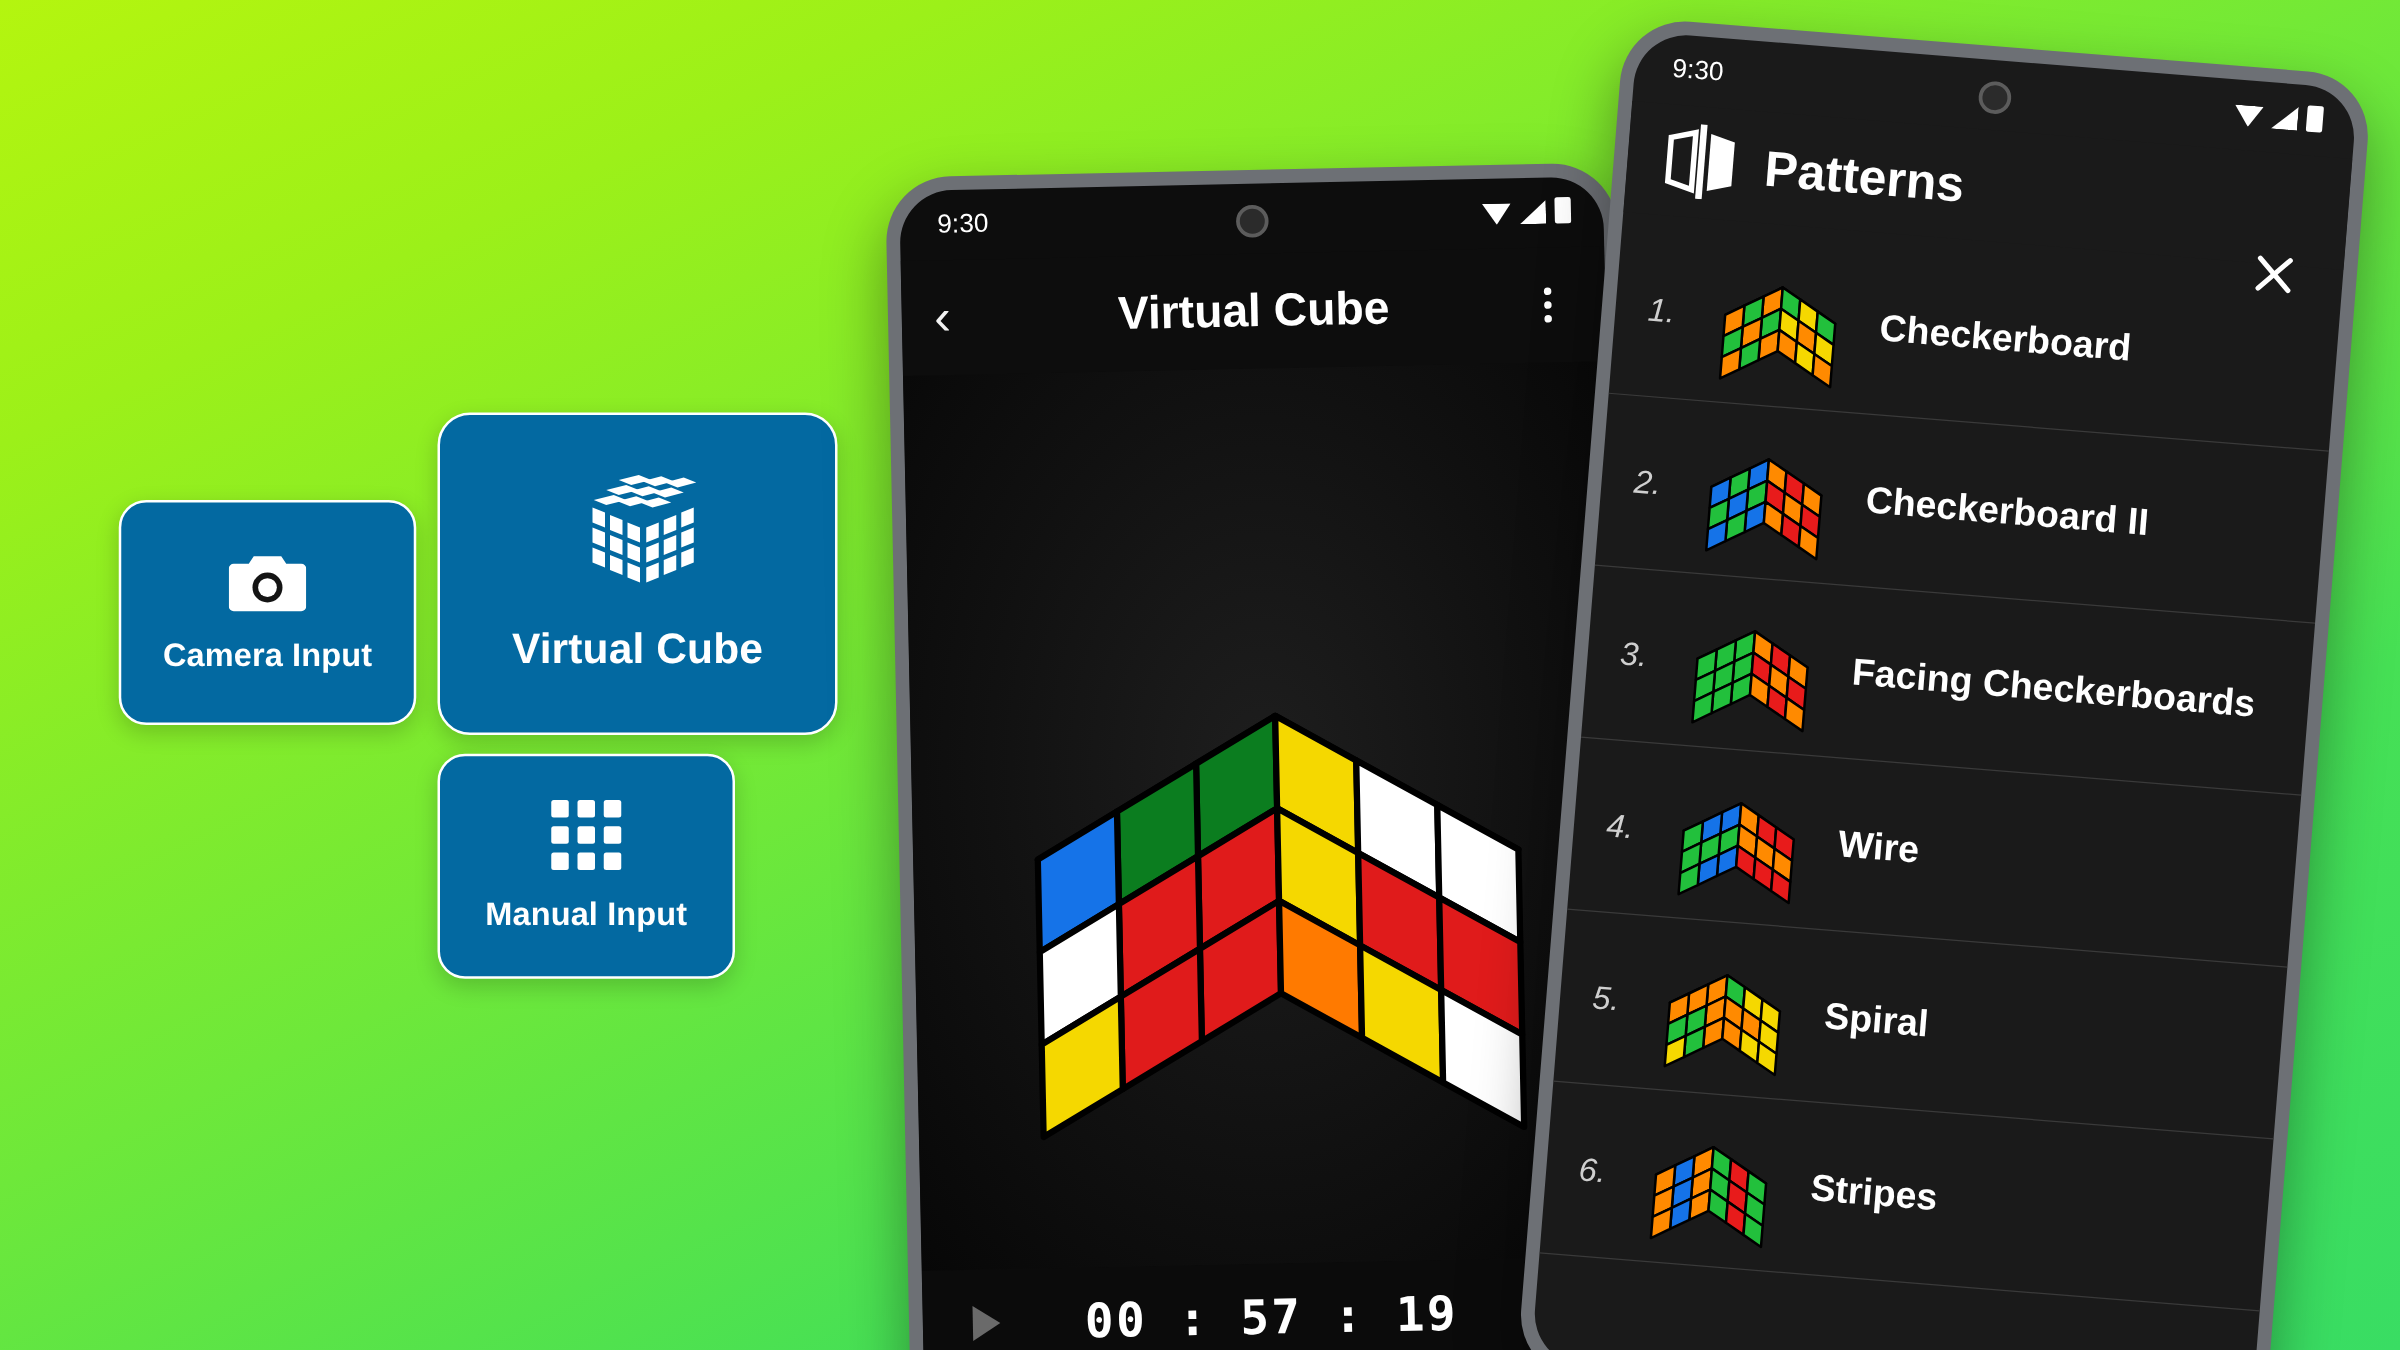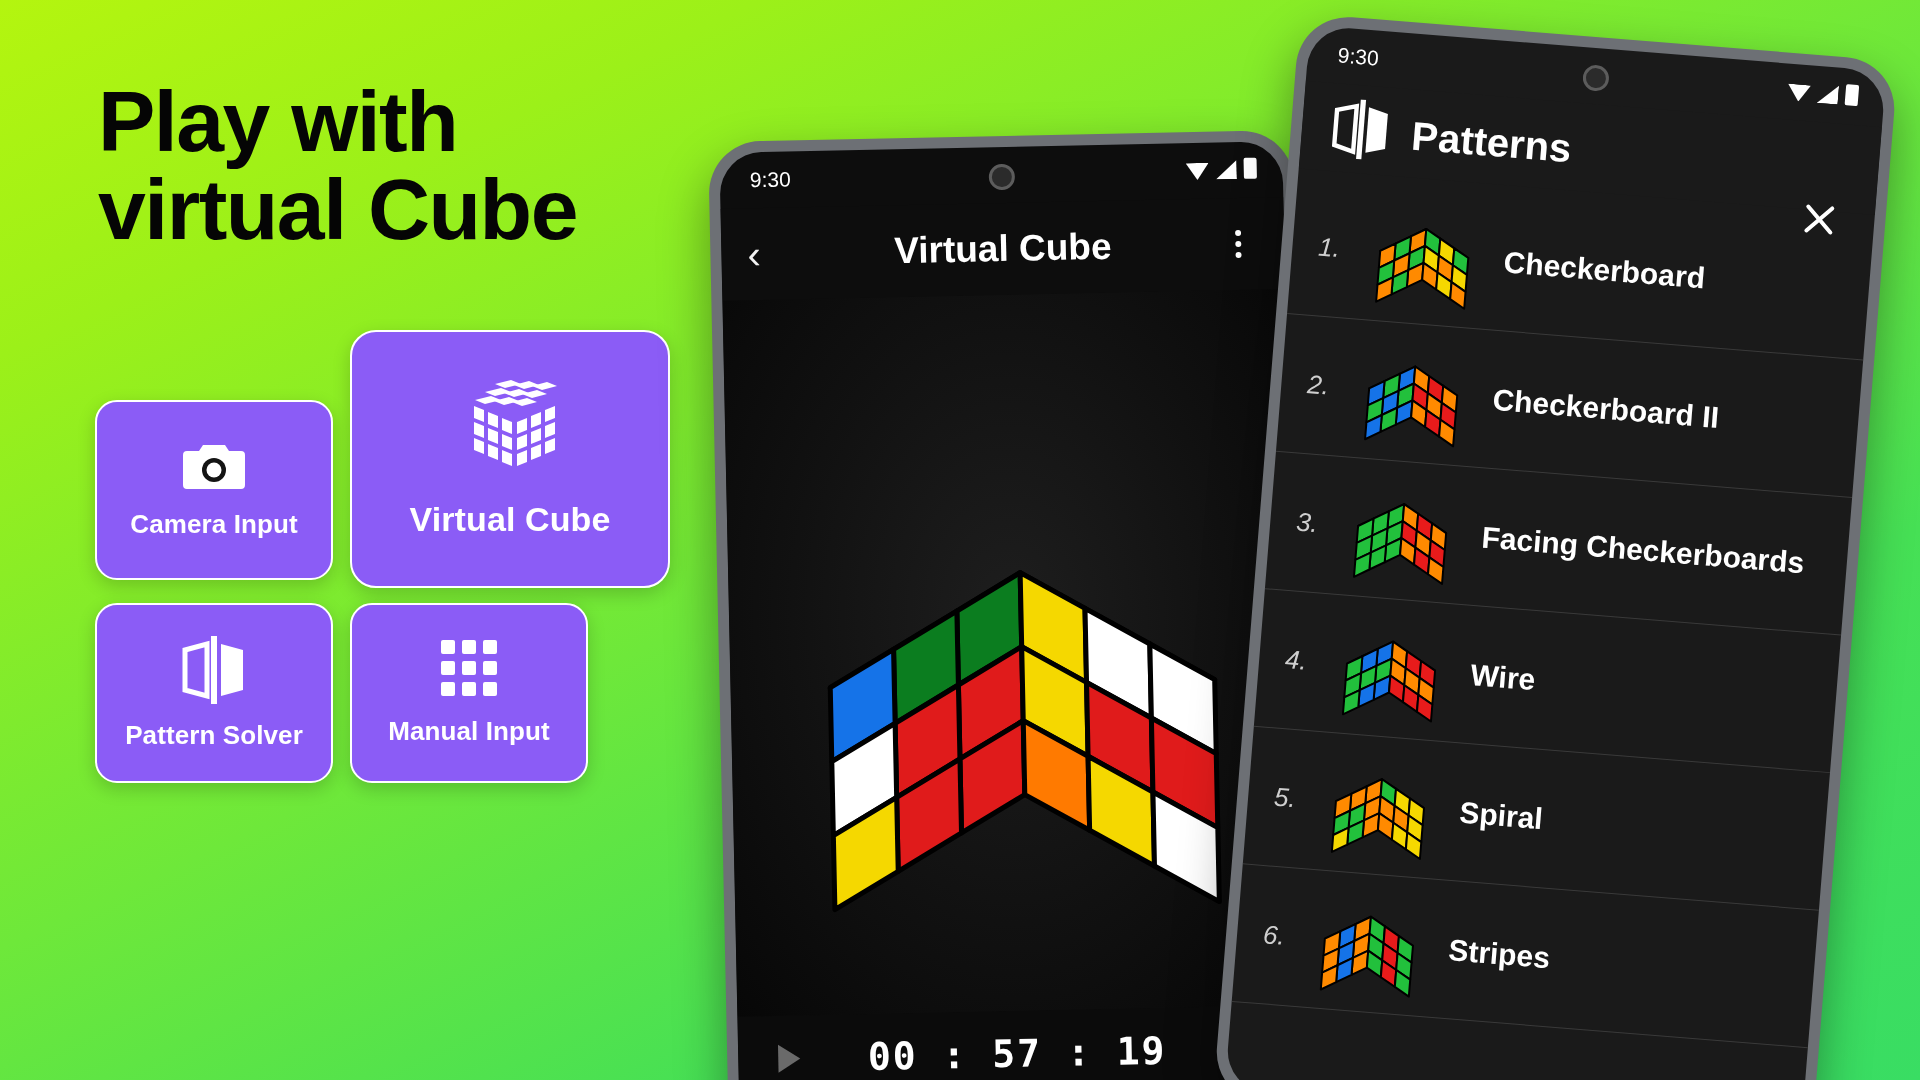--- a/index.html
+++ b/index.html
@@ -13,21 +13,21 @@
   
   #promo { position:absolute; left:0; top:0; width:720px; height:1080px; }
   #headline {
     position:absolute; left:98px; top:78px; width:620px;
     font-size:86px; font-weight:700; line-height:1.02; color:#050505;
     letter-spacing:-1.5px;
   }
   #headline .l2 { display:block; }
 
   .card {
-    position:absolute; background:#8b5cf6; border:2.5px solid #ffffff;
+    position:absolute; background:#0369a1; border:2.5px solid #ffffff;
     border-radius:22px; display:flex; flex-direction:column;
     align-items:center; justify-content:center; color:#fff;
     box-shadow:0 6px 18px rgba(0,0,0,.18);
   }
   .card .cap { font-size:26px; font-weight:700; letter-spacing:.1px; white-space:nowrap; }
   .card .ico { display:flex; align-items:center; justify-content:center; }
 
   #card-camera   { left:95px;  top:400px; width:238px; height:180px; }
   #card-camera .ico { margin-bottom:18px; }
   #card-virtual  { left:350px; top:330px; width:320px; height:258px; border-radius:26px; }
@@ -110,24 +110,20 @@
   .prow .pname { margin-left:28px; font-size:30px; font-weight:700; color:#fff; }
 
   
   .ps-glyph { display:block; }
 </style>
 </head>
 <body>
 
 <section id="promo">
 
-  <h1 id="headline">
-    <span>Play with</span>
-    <span class="l2">virtual Cube</span>
-  </h1>
 
   <div class="card" id="card-camera">
     <span class="ico">
       <svg width="62" height="50" viewBox="0 0 62 50">
         <path fill="#fff" d="M20 4h22l4 6h12a4 4 0 0 1 4 4v30a4 4 0 0 1-4 4H4a4 4 0 0 1-4-4V14a4 4 0 0 1 4-4h12z"></path>
         <circle cx="31" cy="29" r="12" fill="#141414"></circle>
         <circle cx="31" cy="29" r="7.5" fill="#fff"></circle>
       </svg>
     </span>
     <span class="cap">Camera Input</span>
@@ -166,30 +162,20 @@
             <path d="M88 46 L98 42 L98 54 L88 58 Z"></path>
           <path d="M60 74 L70 70 L70 82 L60 86 Z"></path>
             <path d="M74 68 L84 64 L84 76 L74 80 Z"></path>
             <path d="M88 62 L98 58 L98 70 L88 74 Z"></path>
         </g>
       </svg>
     </span>
     <span class="cap">Virtual Cube</span>
   </div>
 
-  <div class="card" id="card-pattern">
-    <span class="ico">
-      <svg class="ps-glyph" width="66" height="68" viewBox="0 0 66 68">
-        <rect x="30" y="0" width="6" height="68" fill="#fff"></rect>
-        <path d="M4 14 L26 8 L26 60 L4 54 Z" fill="none" stroke="#fff" stroke-width="5"></path>
-        <path d="M40 8 L62 14 L62 54 L40 60 Z" fill="#fff"></path>
-      </svg>
-    </span>
-    <span class="cap">Pattern Solver</span>
-  </div>
 
   <div class="card" id="card-manual">
     <span class="ico">
       <span class="grid-ico">
           <i></i>
           <i></i>
           <i></i>
           <i></i>
           <i></i>
           <i></i>

